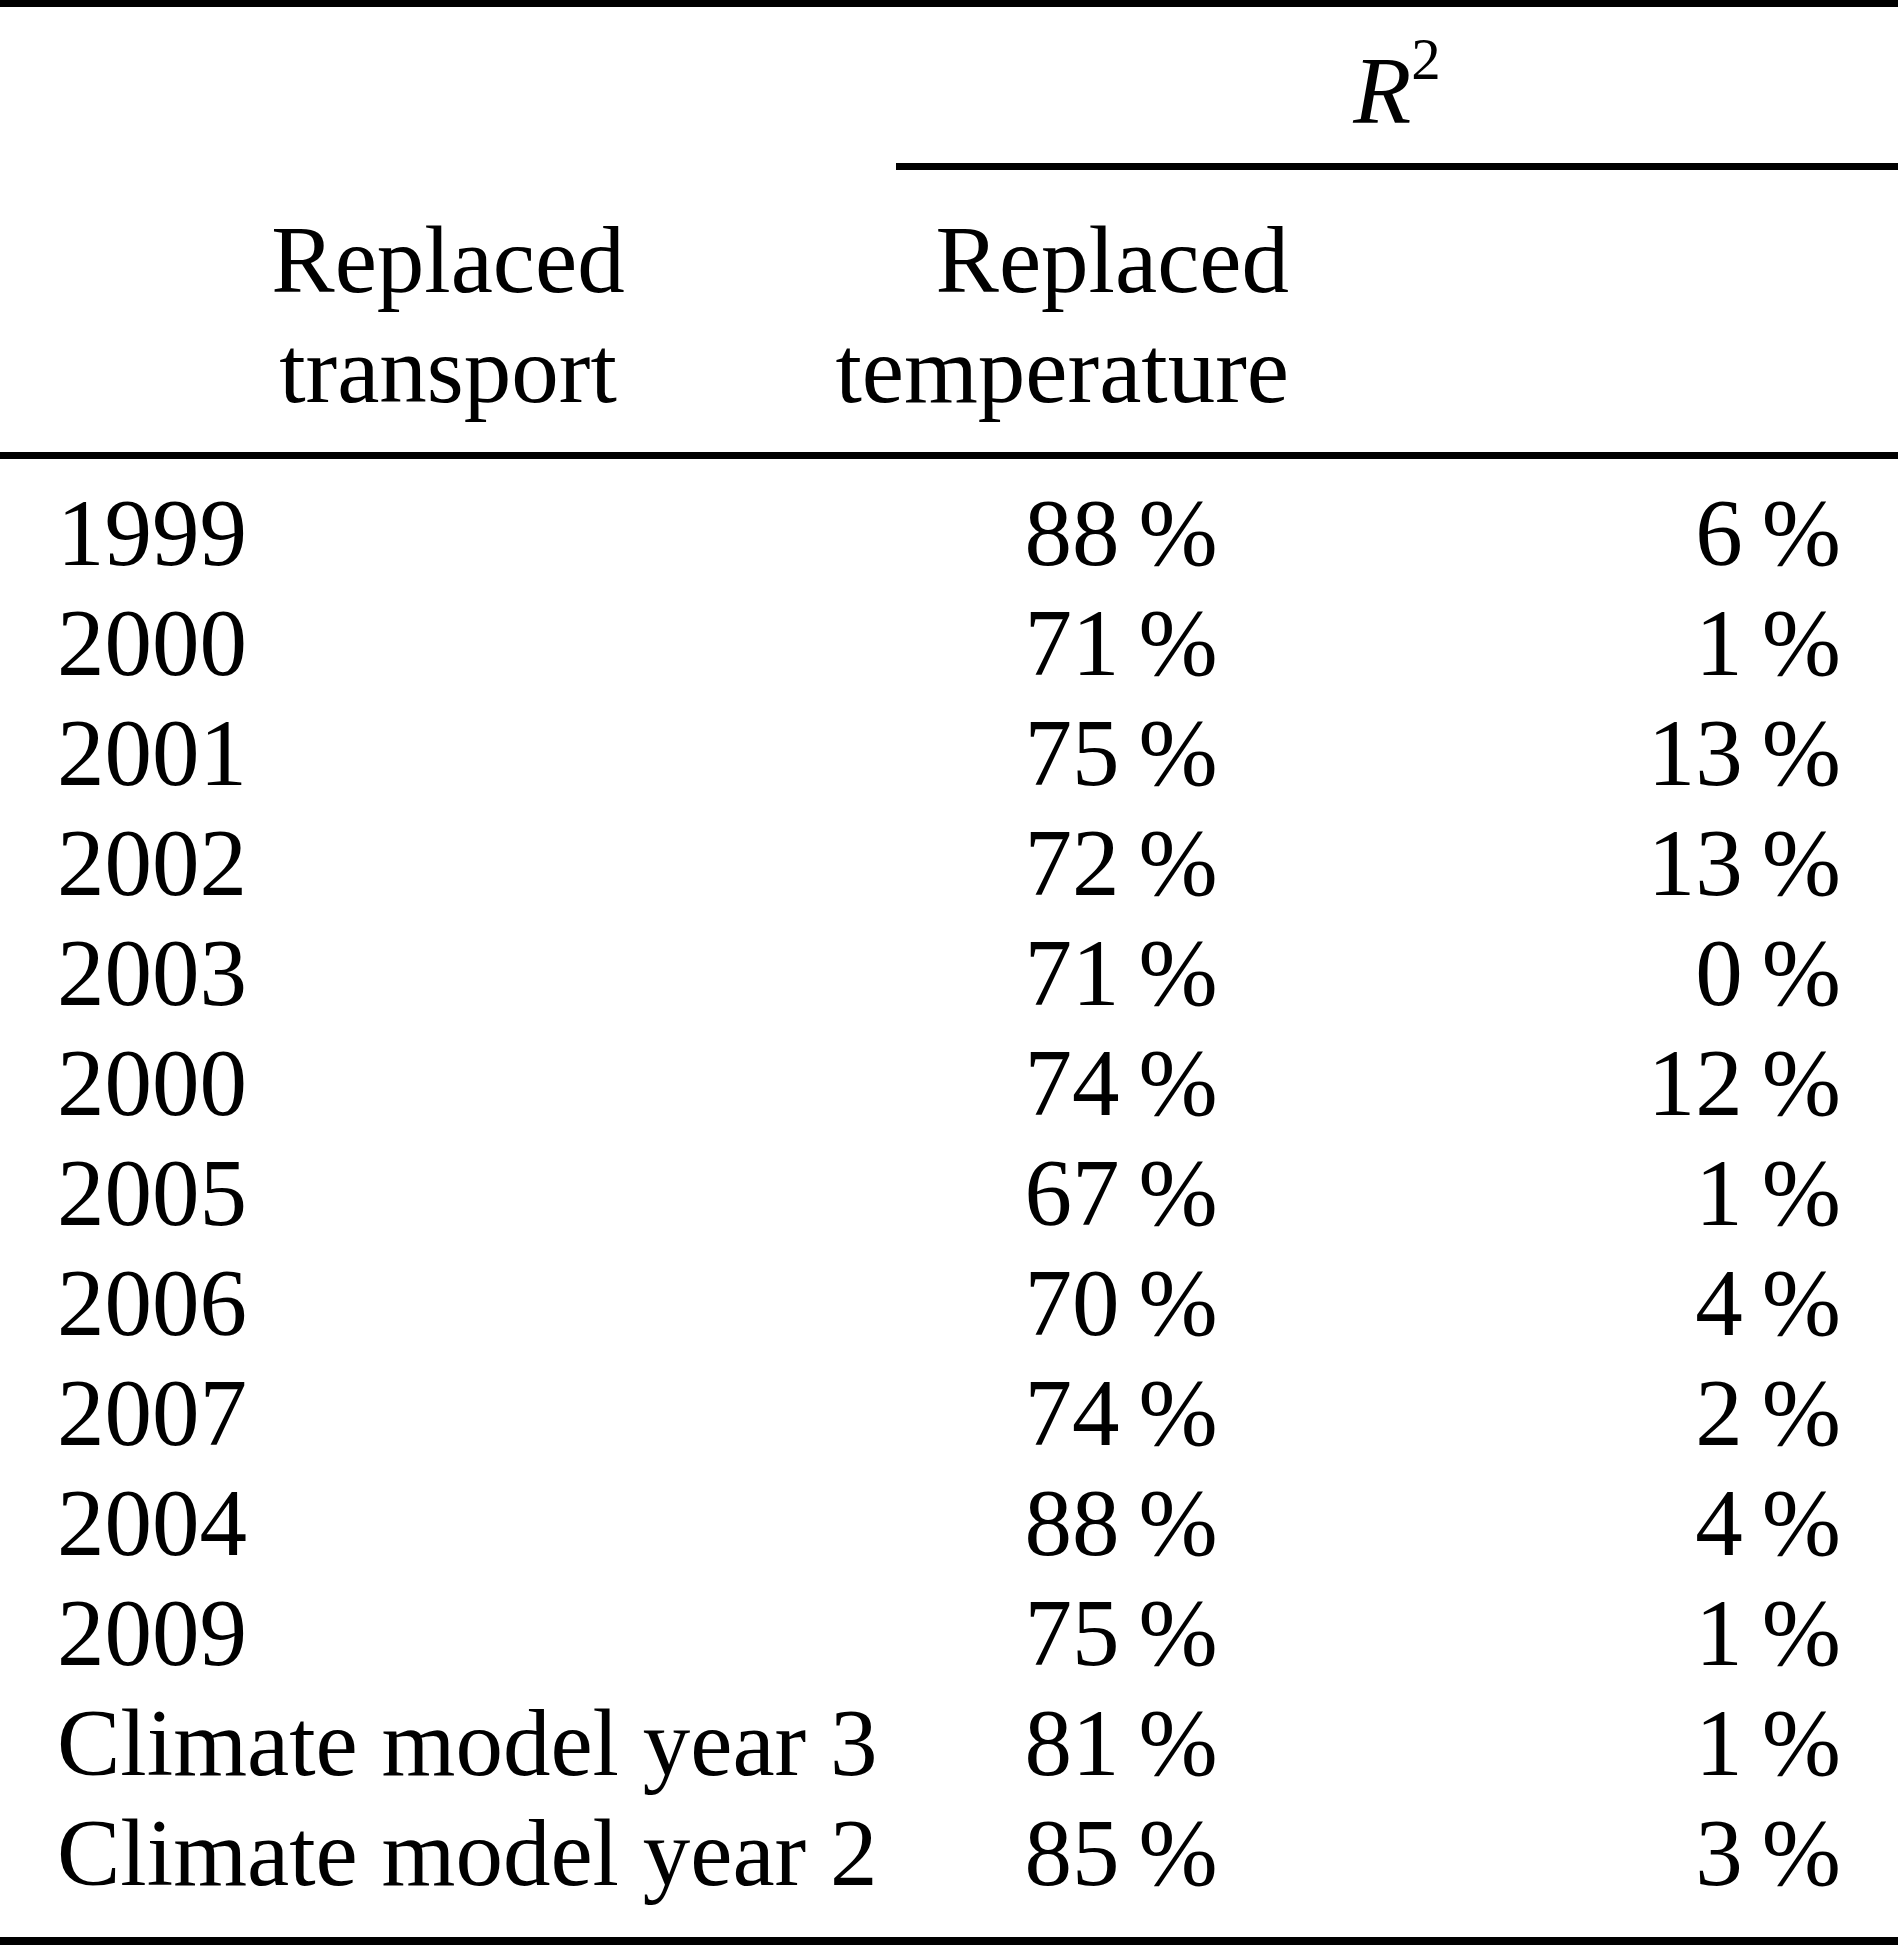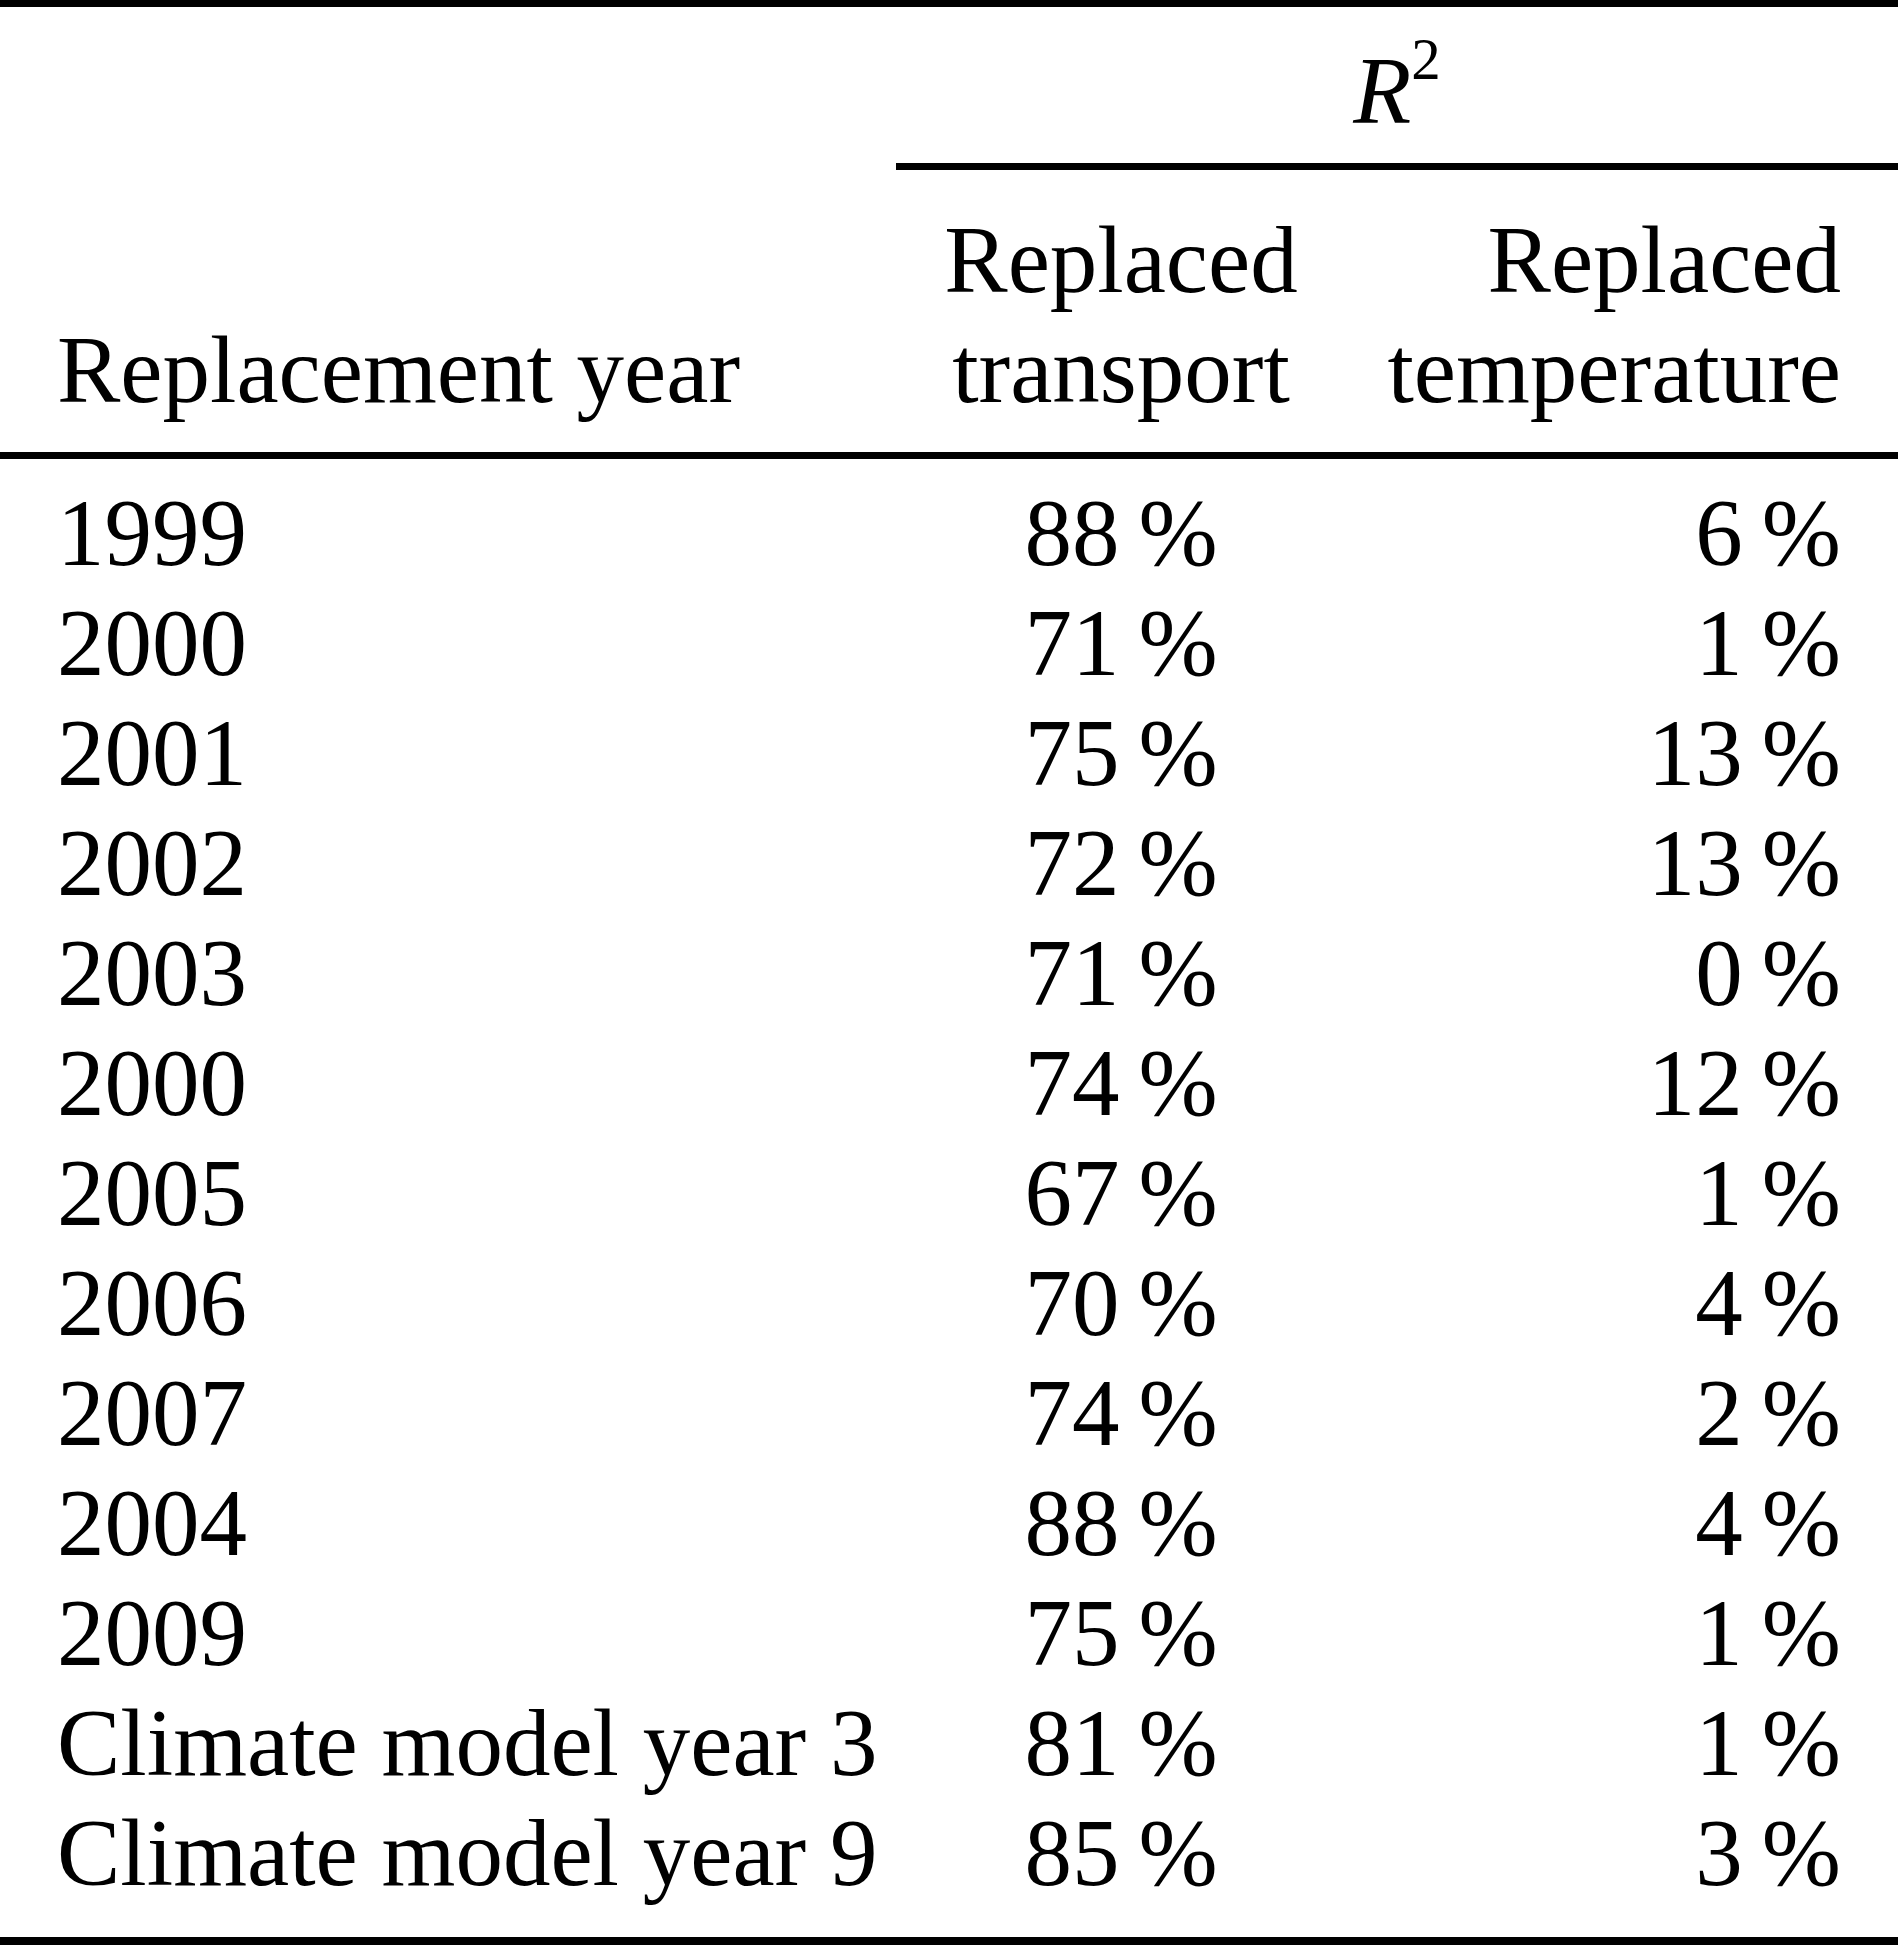--- a/index.html
+++ b/index.html
@@ -105,21 +105,20 @@
 
   <div class="grid3 header-span-row">
     <div></div>
     <div class="span-cell">
       <span class="math-var">R</span>
         <span class="sup">2</span>
     </div>
   </div>
 
   <div class="grid3 header-cols-row">
-    <div class="hcell c1">Replacement year</div>
     <div class="hcell c2">
       <span><span>Replaced</span><br><span>transport</span></span>
     </div>
     <div class="hcell c3">
       <span><span>Replaced</span><br><span>temperature</span></span>
     </div>
   </div>
 
   <div class="grid3 data-grid">
     <div class="cell c1">1999</div>
@@ -163,21 +162,21 @@
     <div class="cell c3">4 %</div>
 
     <div class="cell c1">2009</div>
     <div class="cell c2">75 %</div>
     <div class="cell c3">1 %</div>
 
     <div class="cell c1">Climate model year 3</div>
     <div class="cell c2">81 %</div>
     <div class="cell c3">1 %</div>
 
-    <div class="cell c1">Climate model year 9</div>
+    <div class="cell c1">Climate model year 2</div>
     <div class="cell c2">85 %</div>
     <div class="cell c3">3 %</div>
   </div>
 
   <div class="rule rule-bottom"></div>
 
 </div>
 
 
 </body></html>

